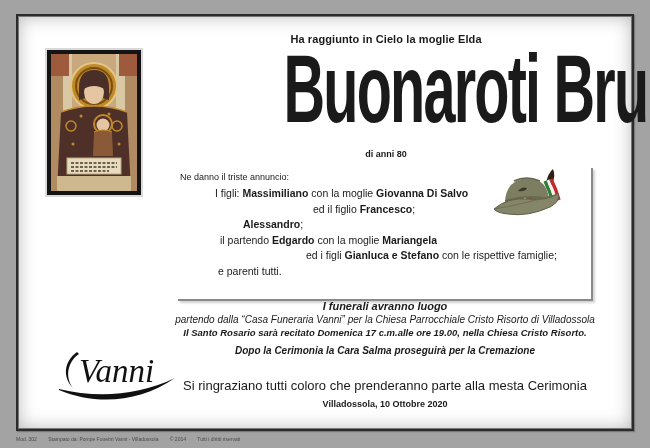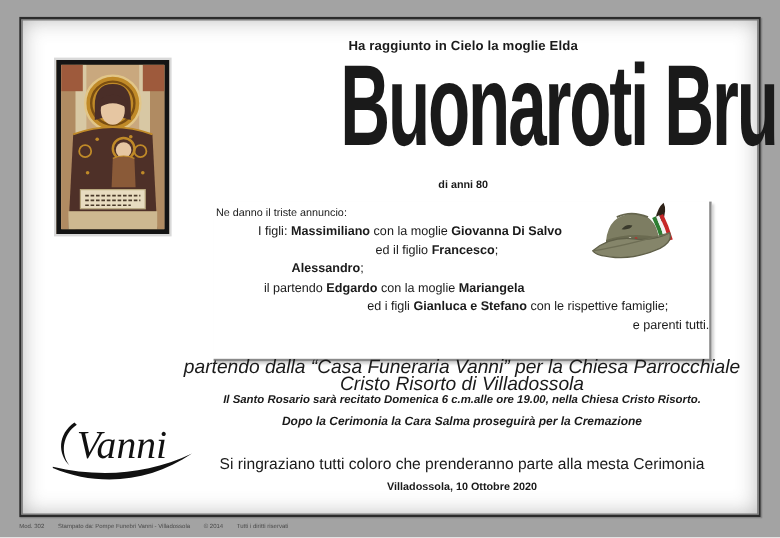--- a/index.html
+++ b/index.html
@@ -25,28 +25,28 @@
   .announce-intro{font-size:9px;padding-left:2px;}
   .fam-lines{margin-top:4px;}
   .fam-line{font-size:10.5px;line-height:15.5px;white-space:nowrap;}
   .fam-line b{font-weight:bold;}
   
   .hat{position:absolute;left:490px;top:167px;width:80px;height:60px;}
   
   .funeral-zone{position:absolute;left:145px;top:300px;width:480px;text-align:center;}
   .f-l1{font-style:italic;font-weight:bold;font-size:11px;line-height:13px;}
   .f-l2{font-weight:bold;font-size:12.5px;line-height:16px;}
-  .f-l3{font-style:italic;font-size:16px;line-height:14px;}
+  .f-l3{font-style:italic;font-size:10px;line-height:14px;}
   .f-l4{font-style:italic;font-weight:bold;font-size:9.5px;line-height:12px;}
   .f-l5{font-style:italic;font-weight:bold;font-size:10px;line-height:13px;margin-top:5px;}
   .f-l6{font-size:13px;line-height:14px;margin-top:22px;}
   .f-l7{font-size:11px;line-height:14px;}
   .f-date{font-weight:bold;font-size:9px;line-height:12px;margin-top:5px;}
   
-  .vanni-logo{position:absolute;left:40px;top:344px;width:125px;height:56px;}
+  .vanni-logo{position:absolute;left:55px;top:344px;width:125px;height:56px;}
   
   .footer{position:absolute;left:16px;top:436px;width:600px;font-size:5px;color:#4a4a4a;
           font-family:"Liberation Sans",sans-serif;}
   .footer span{margin-right:10px;}
 </style>
 </head>
 <body>
 
 <div class="page">
   <div class="frame"></div>
@@ -93,21 +93,21 @@
   <div class="age-line">di anni 80</div>
 
   <div class="announce-box">
     <div class="announce-intro">Ne danno il triste annuncio:</div>
     <div class="fam-lines">
         <div class="fam-line" style="padding-left: 37px;"><span>I figli: </span><b>Massimiliano</b><span> con la moglie </span><b>Giovanna Di Salvo</b></div>
         <div class="fam-line" style="padding-left: 135px;"><span>ed il figlio </span><b>Francesco</b><span>;</span></div>
         <div class="fam-line" style="padding-left: 65px;"><b>Alessandro</b><span>;</span></div>
         <div class="fam-line" style="padding-left: 42px;"><span>il partendo </span><b>Edgardo</b><span> con la moglie </span><b>Mariangela</b></div>
         <div class="fam-line" style="padding-left: 128px;"><span>ed i figli </span><b>Gianluca e Stefano</b><span> con le rispettive famiglie;</span></div>
-        <div class="fam-line" style="padding-left: 40px; text-align: right;"><span>e parenti tutti.</span></div>
+        <div class="fam-line" style="padding-left: 40px;"><span>e parenti tutti.</span></div>
       </div>
   </div>
 
   <div class="hat">
     <svg width="80" height="60" viewBox="0 0 80 60">
       <path d="M56,16 Q58,6 63,2 Q66,8 62,18 Z" fill="#2e2218"></path>
       <path d="M55,14 Q60,24 63,36" fill="none" stroke="#2e7d32" stroke-width="3.4"></path>
       <path d="M58,13 Q63,23 66,35" fill="none" stroke="#f2f2f2" stroke-width="3"></path>
       <path d="M61,12 Q66,22 69,33" fill="none" stroke="#c62828" stroke-width="3.4"></path>
       <path d="M15,34 Q17,12 38,11 Q57,12 59,32 L58,38 Q37,30 16,38 Z" fill="#7d7d62"></path>
@@ -116,22 +116,23 @@
       <path d="M28,24 q4,-5 9,-3 q-2,4 -9,3 Z" fill="#3a3a2c"></path>
       <circle cx="30" cy="33" r="1.4" fill="#c62828"></circle>
       <circle cx="35" cy="32" r="1.2" fill="#e8e4d8"></circle>
       <circle cx="40" cy="32" r="1.2" fill="#c62828"></circle>
       <path d="M4,42 Q18,30 38,32 Q56,34 68,27 Q71,34 60,40 Q38,50 18,47 Q7,46 4,42 Z" fill="#85856a" stroke="#5f5f48" stroke-width="1"></path>
       <path d="M4,42 Q30,38 68,27" fill="none" stroke="#6d6d54" stroke-width="1"></path>
     </svg>
   </div>
 
   <div class="funeral-zone">
+    <div class="f-l1">I funerali avranno luogo</div>
     <div class="f-l3">partendo dalla “Casa Funeraria Vanni” per la Chiesa Parrocchiale Cristo Risorto di Villadossola</div>
-    <div class="f-l4">Il Santo Rosario sarà recitato Domenica 6 c.m.alle ore 19.00, nella Chiesa Cristo Risorto.</div>
+    <div class="f-l4">Il Santo Rosario sarà recitato Domenica 17 c.m.alle ore 19.00, nella Chiesa Cristo Risorto.</div>
     <div class="f-l5">Dopo la Cerimonia la Cara Salma proseguirà per la Cremazione</div>
     <div class="f-l6">Si ringraziano tutti coloro che prenderanno parte alla mesta Cerimonia</div>
     <div class="f-date">Villadossola, 10 Ottobre 2020</div>
   </div>
 
   <div class="vanni-logo">
     <svg width="125" height="56" viewBox="0 0 125 56">
       <path d="M22,8 C8,18 8,34 18,44 C10,34 12,18 24,10 Z" fill="#111"></path>
       <path d="M4,46 C42,62 85,58 120,34 C82,52 42,54 4,45 Z" fill="#111"></path>
       <text x="24" y="38" font-family="Liberation Serif, DejaVu Serif, serif" font-style="italic" font-size="33" fill="#111">Vanni</text>

